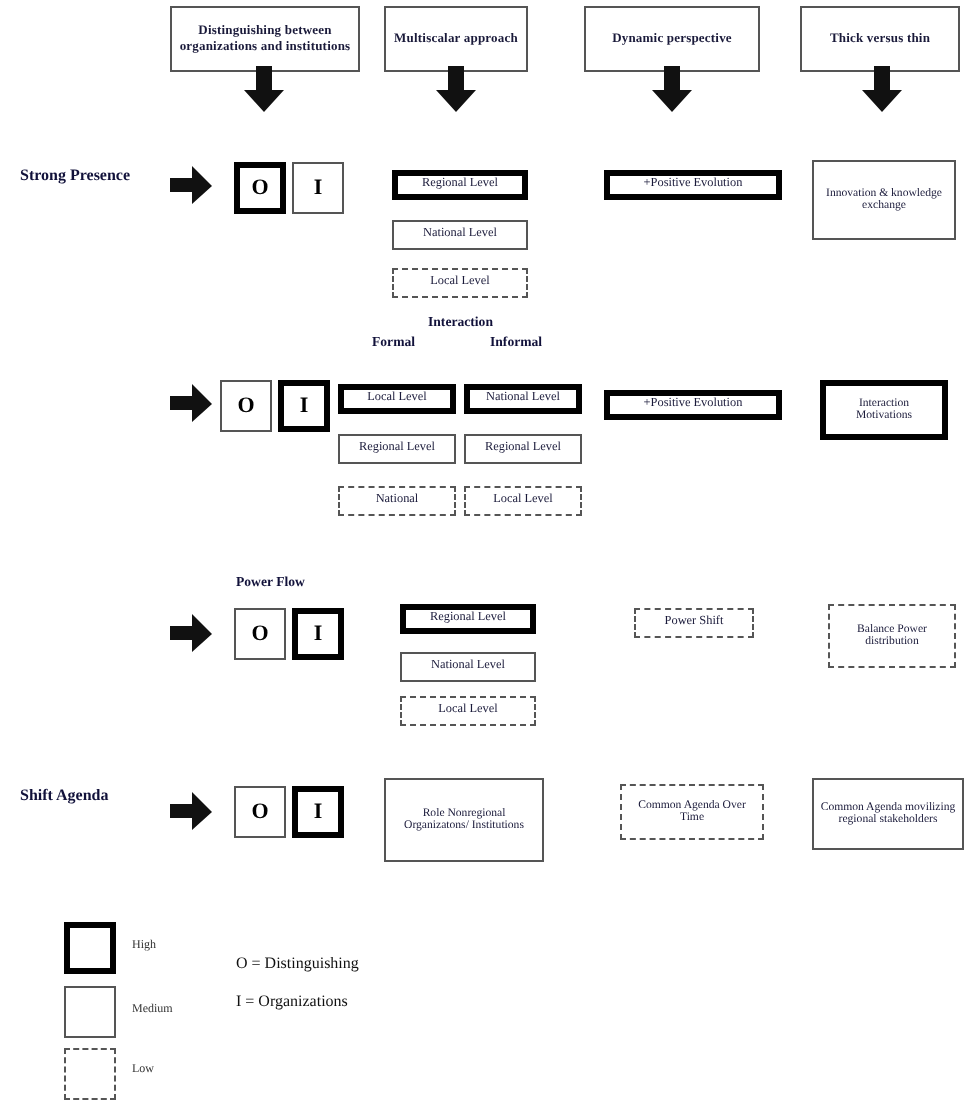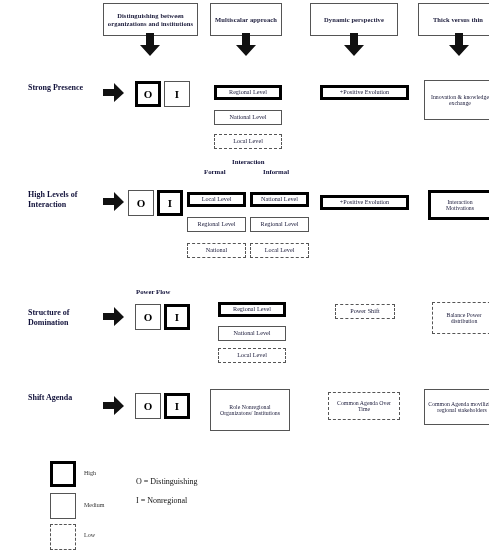--- a/index.html
+++ b/index.html
@@ -1,21 +1,21 @@
 <!DOCTYPE html>
 <html><head>
 <meta charset="utf-8">
 <style>
   html,body{margin:0;padding:0;background:#ffffff;}
   body{
     width:489px;height:550px;position:relative;overflow:hidden;
     font-family:"Liberation Serif","DejaVu Serif",serif;
     color:#1a1a3a;
   }
-  .canvas{position:absolute;left:18px;top:0;width:435px;height:550px;}
+  .canvas{position:absolute;left:0;top:0;width:435px;height:550px;}
 
   
   .bx{position:absolute;box-sizing:border-box;display:flex;align-items:center;
       justify-content:center;text-align:center;background:#fff;line-height:1.12;}
   .high  {border:3px solid #000;}
   .med   {border:1px solid #555;}
   .low   {border:1px dashed #555;}
 
   
   .hdr{font-weight:bold;font-size:6.5px;letter-spacing:.1px;padding:2px;}
@@ -98,21 +98,20 @@
   <div class="bx low lvl" style="left:196px;top:134px;width:68px;height:15px;">Local Level</div>
 
   <div class="bx high lvl" style="left:302px;top:85px;width:89px;height:15px;">+Positive Evolution</div>
 
   <div class="bx med cell" style="left:406px;top:80px;width:72px;height:40px;">Innovation &amp; knowledge exchange</div>
 
   <div class="cap" style="left:214px;top:158px;">Interaction</div>
   <div class="cap" style="left:186px;top:168px;">Formal</div>
   <div class="cap" style="left:245px;top:168px;">Informal</div>
 
-  <div class="rowlabel" style="left:10px;top:190px;width:70px;">High Levels of Interaction</div>
 
   <div class="arrow-right" style="left:85px;top:192px;">
     <svg viewBox="0 0 22 20">
         <polygon points="0,6 11,6 11,0 21,10 11,19 11,13 0,13" fill="#111"></polygon>
       </svg>
   </div>
 
   <div class="oi med" style="left:110px;top:190px;">O</div>
   <div class="oi high" style="left:139px;top:190px;">I</div>
 
@@ -123,21 +122,20 @@
   <div class="bx high lvl" style="left:232px;top:192px;width:59px;height:15px;">National Level</div>
   <div class="bx med lvl" style="left:232px;top:217px;width:59px;height:15px;">Regional Level</div>
   <div class="bx low lvl" style="left:232px;top:243px;width:59px;height:15px;">Local  Level</div>
 
   <div class="bx high lvl" style="left:302px;top:195px;width:89px;height:15px;">+Positive Evolution</div>
 
   <div class="bx high cell" style="left:410px;top:190px;width:64px;height:30px;">Interaction Motivations</div>
 
   <div class="cap" style="left:118px;top:288px;">Power Flow</div>
 
-  <div class="rowlabel" style="left:10px;top:308px;width:70px;">Structure of Domination</div>
 
   <div class="arrow-right" style="left:85px;top:307px;">
     <svg viewBox="0 0 22 20">
         <polygon points="0,6 11,6 11,0 21,10 11,19 11,13 0,13" fill="#111"></polygon>
       </svg>
   </div>
 
   <div class="oi med" style="left:117px;top:304px;">O</div>
   <div class="oi high" style="left:146px;top:304px;">I</div>
 
@@ -169,15 +167,15 @@
   <div class="lg-box high" style="left:32px;top:461px;"></div>
   <div class="lg-txt" style="left:66px;top:470px;">High</div>
 
   <div class="lg-box med" style="left:32px;top:493px;"></div>
   <div class="lg-txt" style="left:66px;top:502px;">Medium</div>
 
   <div class="lg-box low" style="left:32px;top:524px;"></div>
   <div class="lg-txt" style="left:66px;top:532px;">Low</div>
 
   <div class="lg-def" style="left:118px;top:477px;">O = Distinguishing</div>
-  <div class="lg-def" style="left:118px;top:496px;">I = Nonregional</div>
+  <div class="lg-def" style="left:118px;top:496px;">I = Organizations</div>
 
 </div>
 
 </body></html>

